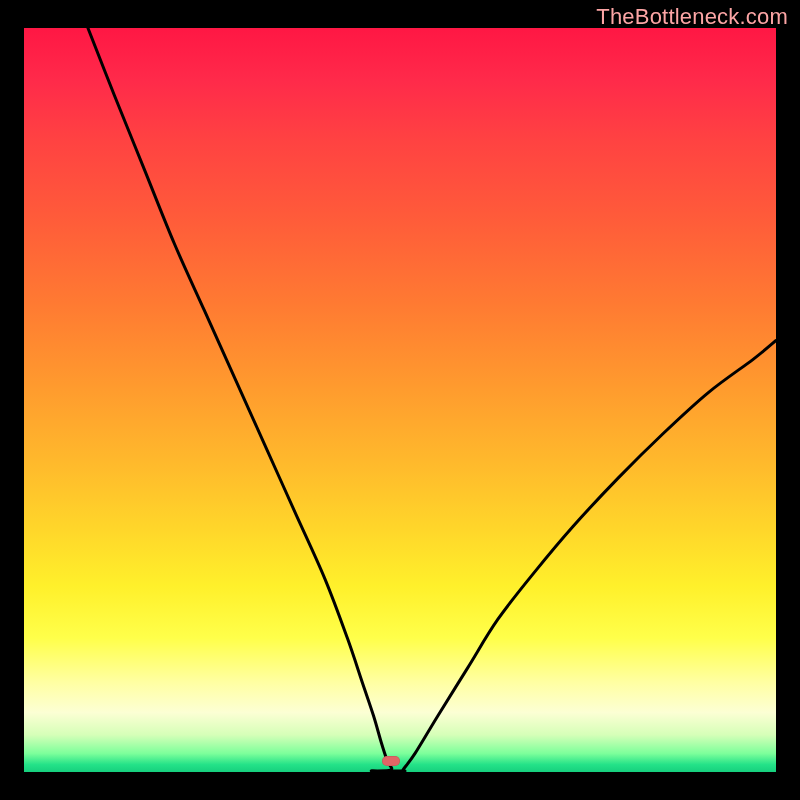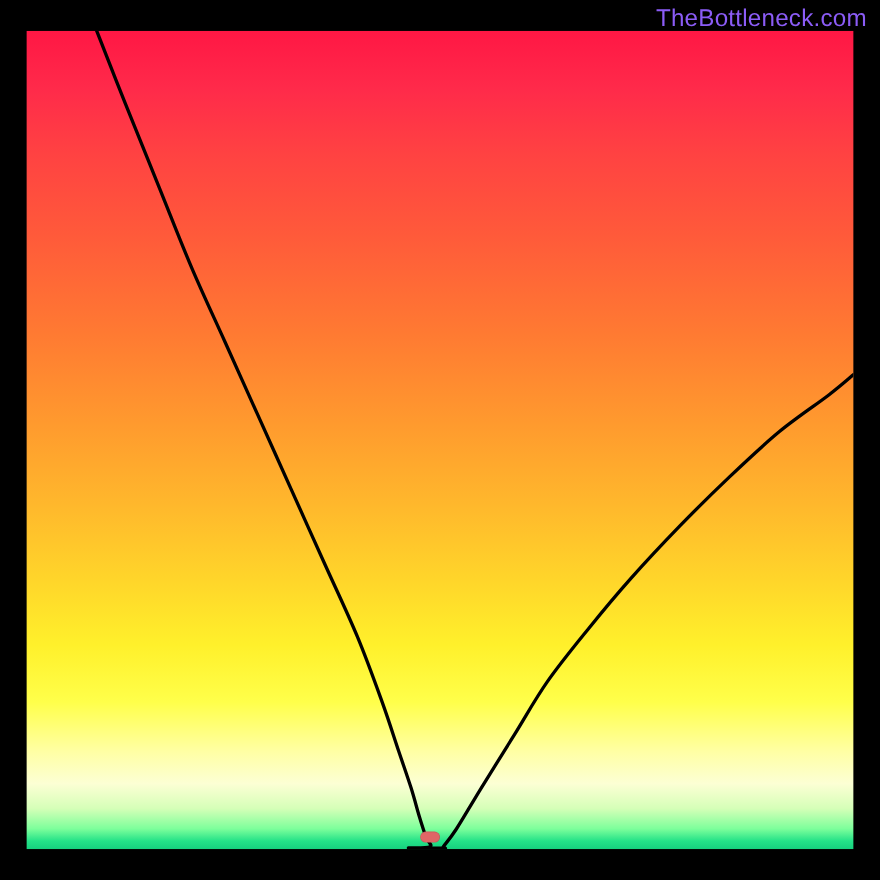--- a/index.html
+++ b/index.html
@@ -14,21 +14,21 @@
   .frame {
     position: relative;
     width: 800px;
     height: 800px;
     background: #000;
   }
   .watermark {
     position: absolute;
     top: 4px;
     right: 12px;
-    color: #8b5cf6;
+    color: #fca5a5;
     font-size: 22px;
     font-weight: 400;
     letter-spacing: 0.2px;
     z-index: 10;
   }
   .plot-area {
     position: absolute;
     left: 24px;
     top: 28px;
     width: 752px;

